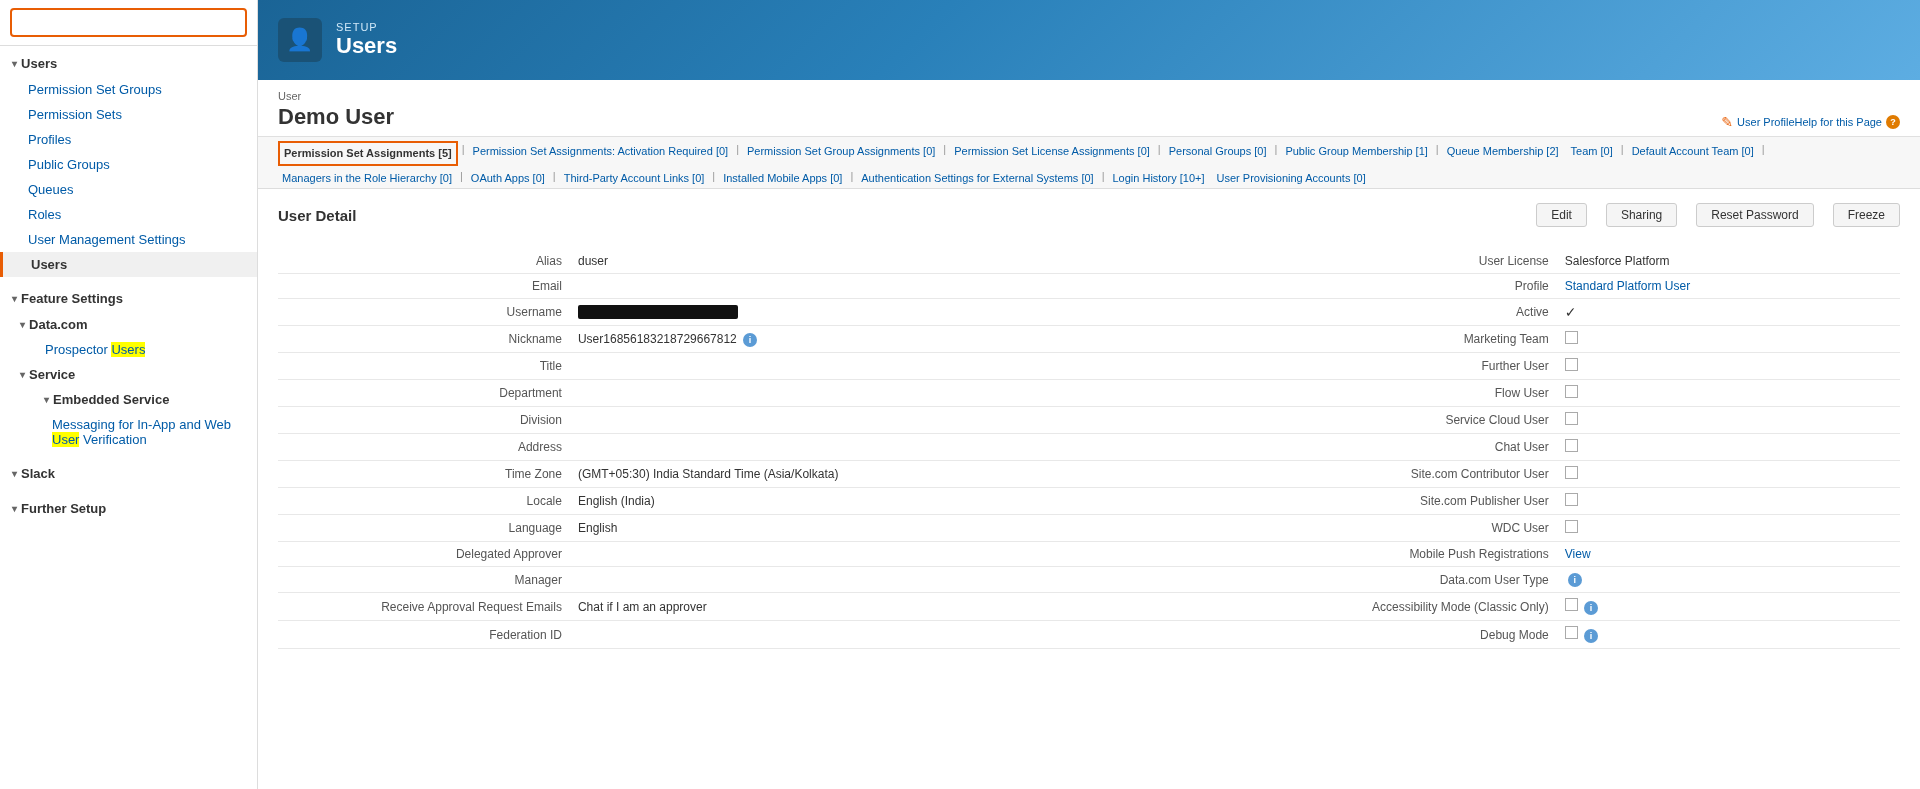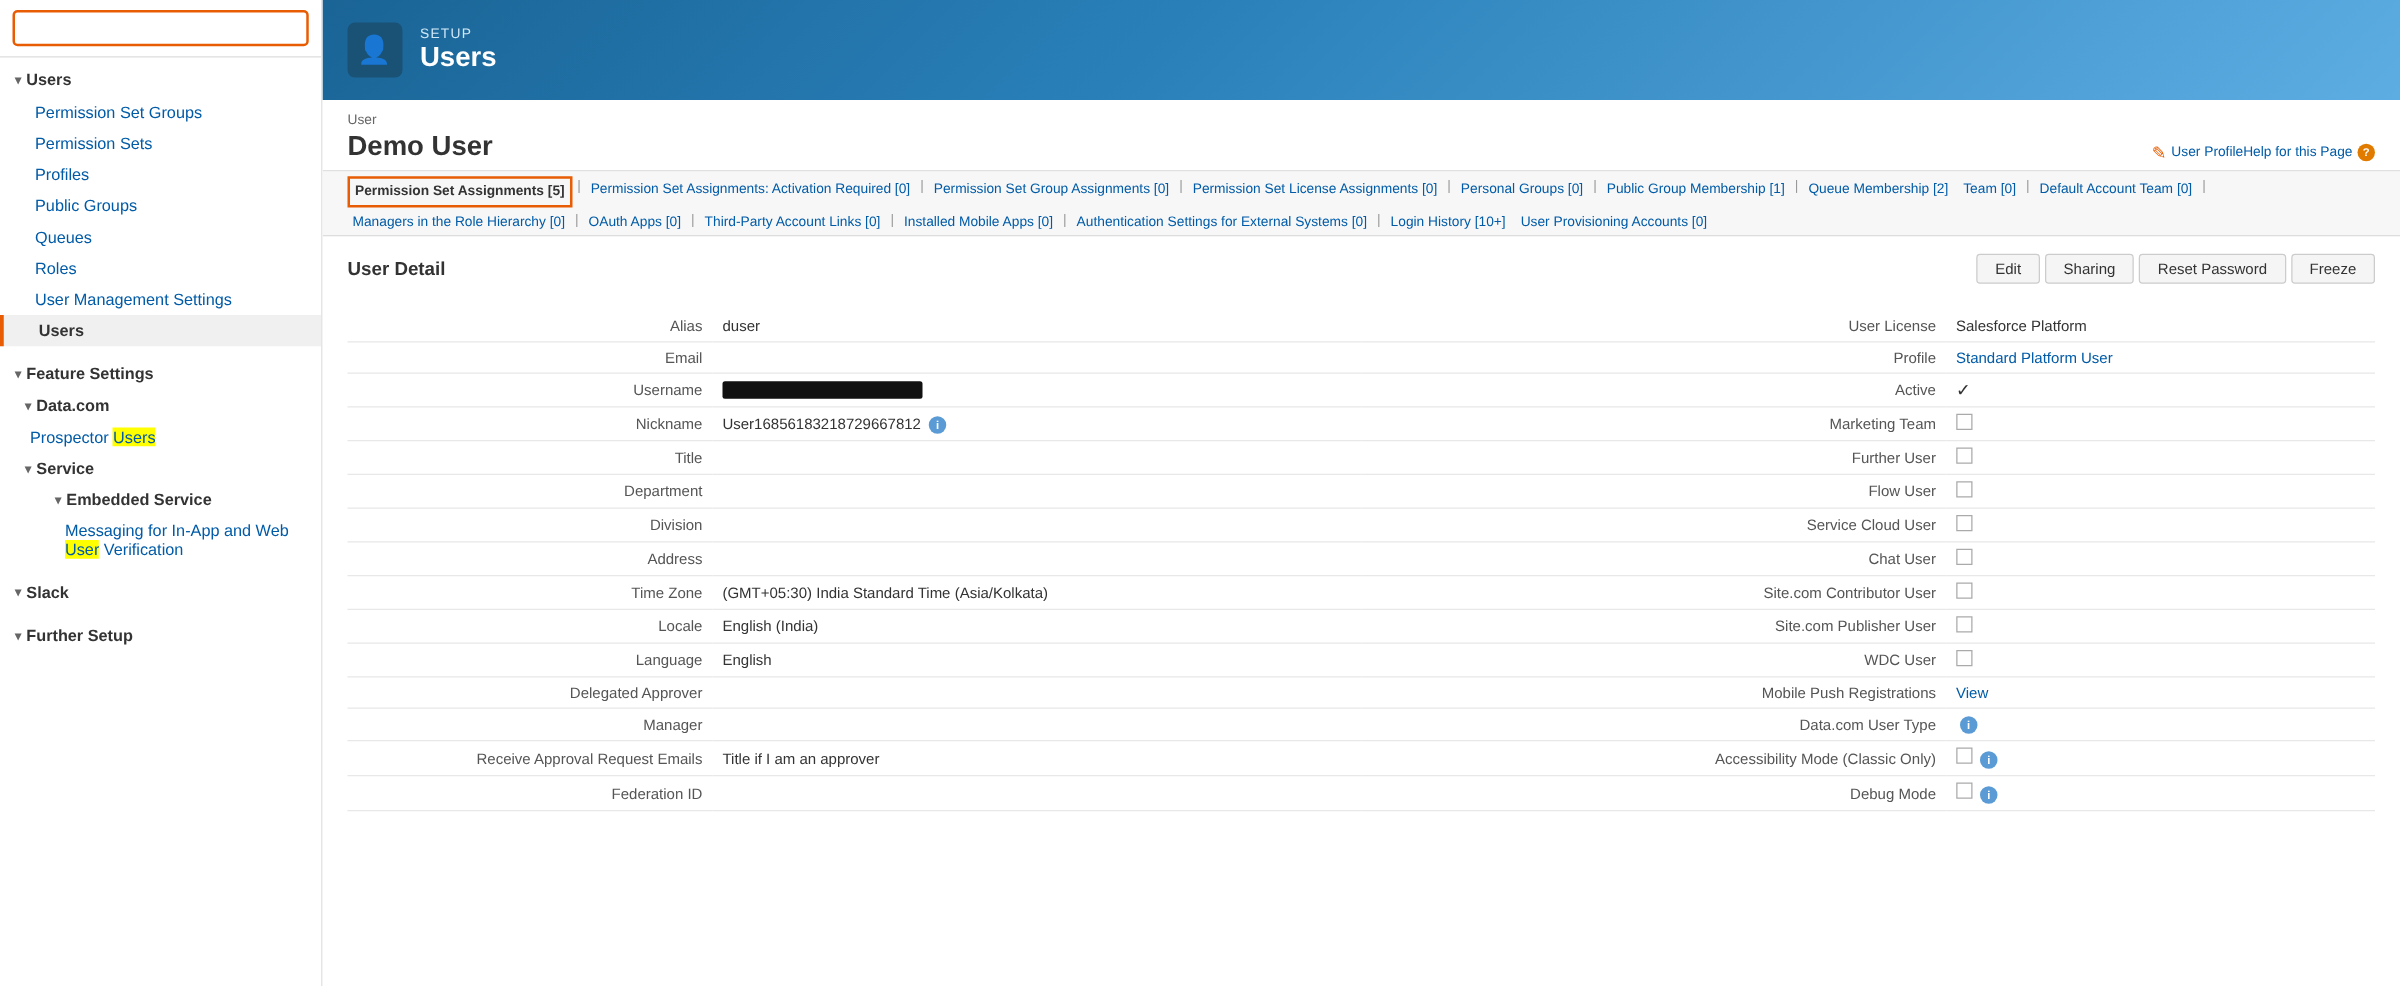--- a/index.html
+++ b/index.html
@@ -66,21 +66,21 @@
       color: #333;
       display: flex;
       align-items: center;
     }
     .sidebar-sub-header .chevron {
       margin-right: 4px;
       font-size: 10px;
       color: #666;
     }
     .sidebar-sub-item {
-      padding: 5px 12px 5px 24px;
+      padding: 5px 12px 5px 45px;
       cursor: pointer;
       font-size: 13px;
       color: #015ba7;
     }
 
     
     #main {
       flex: 1;
       display: flex;
       flex-direction: column;
@@ -194,21 +194,21 @@
       justify-content: space-between;
       margin-bottom: 22px;
     }
     .section-title {
       font-size: 15px;
       font-weight: 700;
       color: #333;
     }
     .action-buttons {
       display: flex;
-      gap: 4px;
+      gap: 19px;
       justify-content: space-between;
     }
     .action-btn {
       padding: 4px 14px;
       border: 1px solid #ccc;
       background: #f5f5f5;
       border-radius: 3px;
       font-size: 12px;
       cursor: pointer;
       color: #333;
@@ -492,21 +492,21 @@
             <td class="field-value-right"><a class="link-blue">View</a></td>
           </tr>
           <tr>
             <td class="field-label">Manager</td>
             <td class="field-value"></td>
             <td class="field-label-right">Data.com User Type</td>
             <td class="field-value-right"><span class="info-icon">i</span></td>
           </tr>
           <tr>
             <td class="field-label">Receive Approval Request Emails</td>
-            <td class="field-value">Title if I am an approver</td>
+            <td class="field-value">Chat if I am an approver</td>
             <td class="field-label-right">Accessibility Mode (Classic Only)</td>
             <td class="field-value-right"><span class="checkbox-empty"></span> <span class="info-icon">i</span></td>
           </tr>
           <tr>
             <td class="field-label">Federation ID</td>
             <td class="field-value"></td>
             <td class="field-label-right">Debug Mode</td>
             <td class="field-value-right"><span class="checkbox-empty"></span> <span class="info-icon">i</span></td>
           </tr>
         </tbody>

